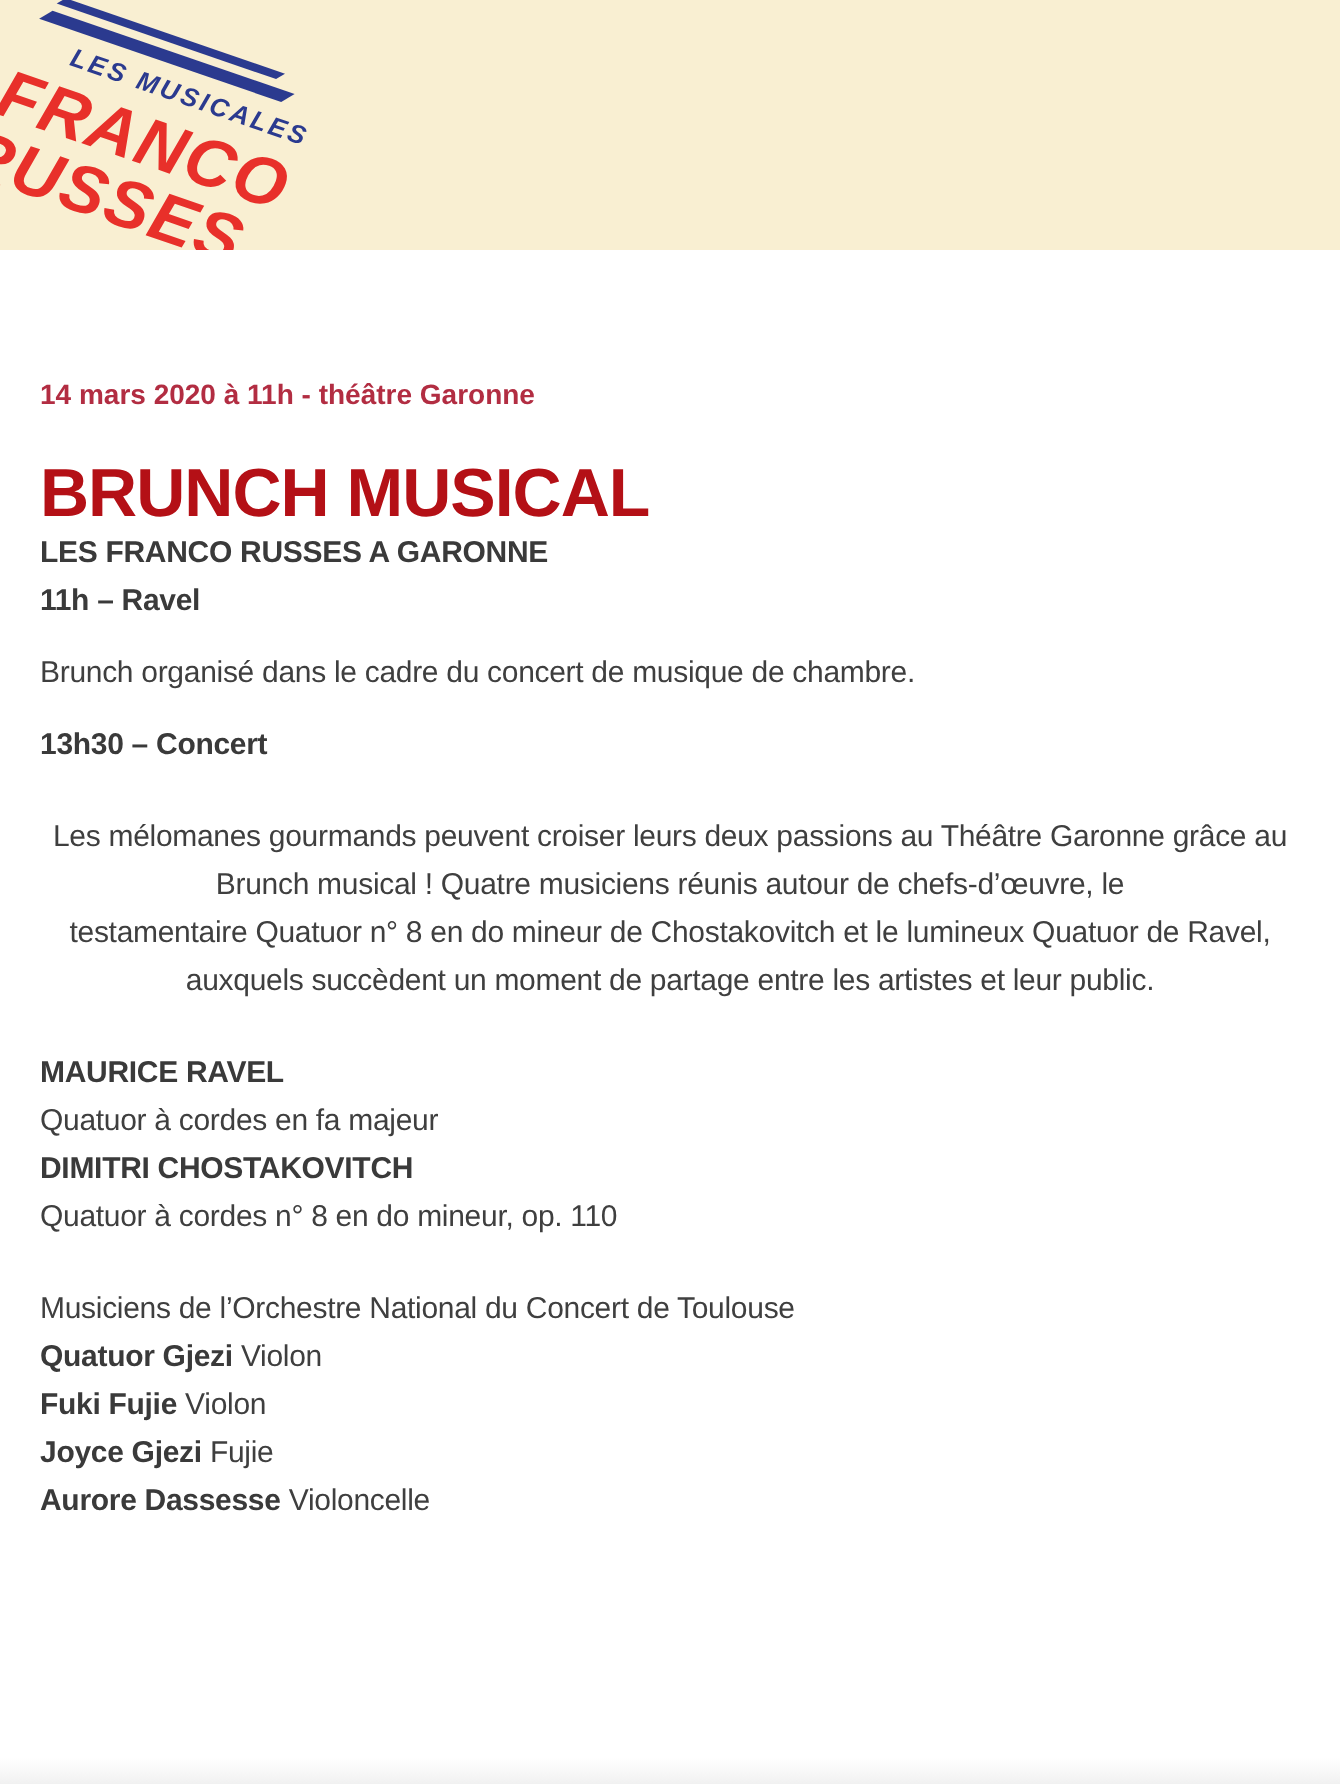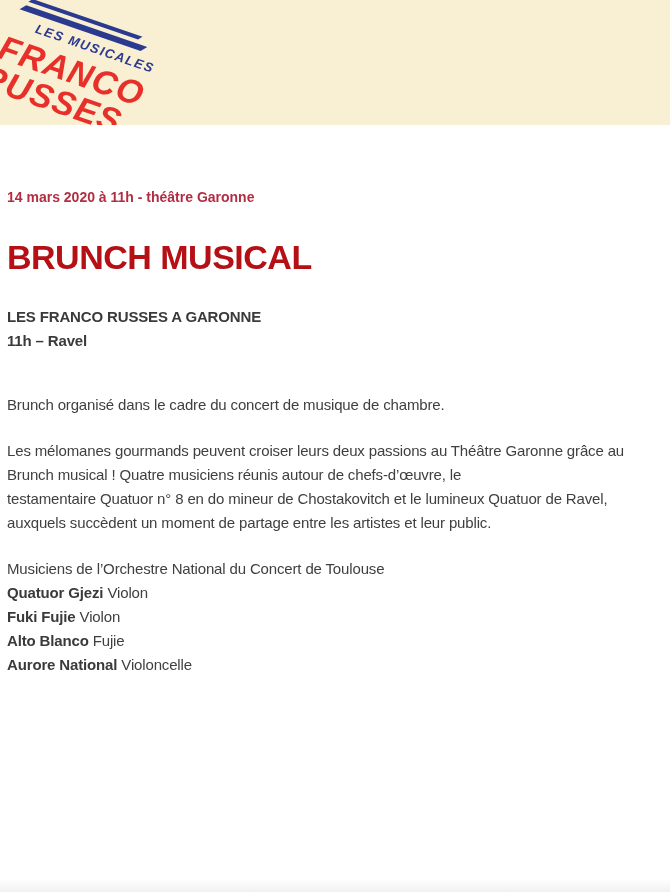--- a/index.html
+++ b/index.html
@@ -55,45 +55,45 @@
     font-size: 34px;
     line-height: 0.92;
     letter-spacing: 1px;
     color: #e8302a;
     margin-top: 6px;
     white-space: nowrap;
   }
   .logo-big.russes { margin-left: -7px; margin-top: 2px; }
 
   
-  .content { padding: 0 7px; }
+  .content { padding: 0 20px; }
   .date-line {
     margin-top: 64px;
     font-size: 14px;
     font-weight: 700;
     color: #b22d42;
   }
   h1.page-title {
-    margin-top: 34px;
+    margin-top: 24px;
     font-size: 34px;
     line-height: 36px;
     font-weight: 700;
     letter-spacing: -0.5px;
     color: #b41016;
   }
   .content p {
     font-size: 15px;
     line-height: 24px;
     letter-spacing: -0.15px;
     max-width: 648px;
   }
-  .intro { margin-top: 30px; }
-  .mt24 { margin-top: 40px; }
+  .intro { }
+  .mt24 { margin-top: 12px; }
   .mt22 { margin-top: 22px; }
-  .prewrap { white-space: pre-line; }
+  .prewrap { white-space: pre-line; text-align: center; }
   b, .bold { font-weight: 700; color: #3a3a3a; }
 
   
   .page-bottom {
     position: absolute;
     left: 0; right: 0; bottom: 0;
     height: 13px;
     background: linear-gradient(#ffffff, #f1f1f1);
   }
 </style>
@@ -116,28 +116,37 @@
 
   <h1 class="page-title">BRUNCH MUSICAL</h1>
 
   <p class="intro">
     <b>LES FRANCO RUSSES A GARONNE</b><br>
     <b>11h – Ravel</b>
   </p>
 
   <p class="mt24">Brunch organisé dans le cadre du concert de musique de chambre.</p>
 
+  <p class="mt24">
+    <b>13h30 – Concert</b>
+  </p>
 
   <p class="mt22 prewrap">Les mélomanes gourmands peuvent croiser leurs deux passions au Théâtre Garonne grâce au Brunch musical ! Quatre musiciens réunis autour de chefs-d’œuvre, le
 testamentaire Quatuor n° 8 en do mineur de Chostakovitch et le lumineux Quatuor de Ravel, auxquels succèdent un moment de partage entre les artistes et leur public.</p>
 
+  <p class="mt22">
+    <b>MAURICE RAVEL</b><br>
+    <span>Quatuor à cordes en fa majeur</span><br>
+    <b>DIMITRI CHOSTAKOVITCH</b><br>
+    <span>Quatuor à cordes n° 8 en do mineur, op. 110</span>
+  </p>
 
   <p class="mt22">
     <span>Musiciens de l’Orchestre National du Concert de Toulouse</span><br>
     <b>Quatuor Gjezi</b> <span>Violon</span><br>
     <b>Fuki Fujie</b> <span>Violon</span><br>
-    <b>Alto Blanco</b> <span>Fujie</span><br>
-    <b>Aurore National</b> <span>Violoncelle</span>
+    <b>Joyce Gjezi</b> <span>Fujie</span><br>
+    <b>Aurore Dassesse</b> <span>Violoncelle</span>
   </p>
 
 </main>
 
 <div class="page-bottom"></div>
 
 </body></html>

